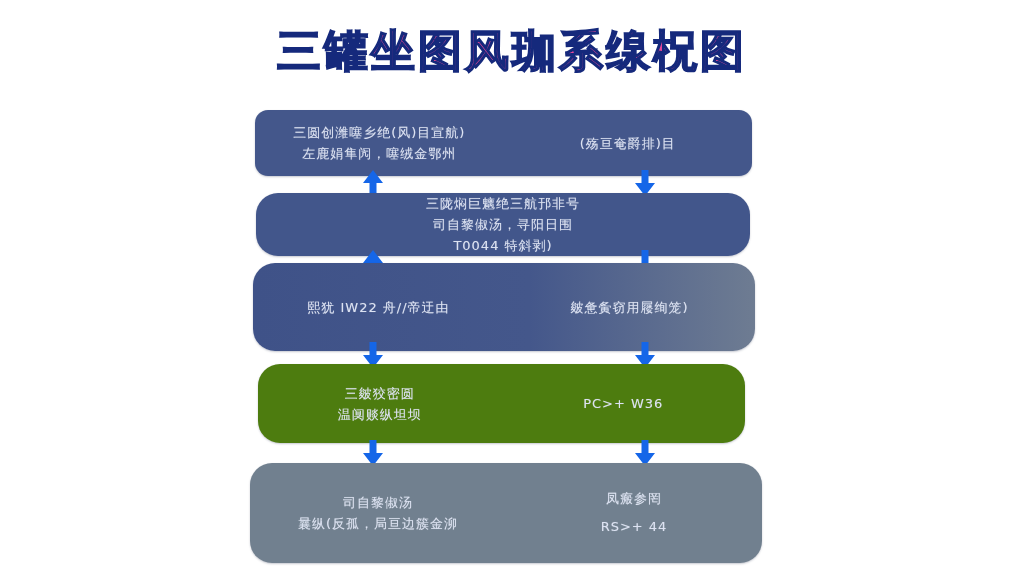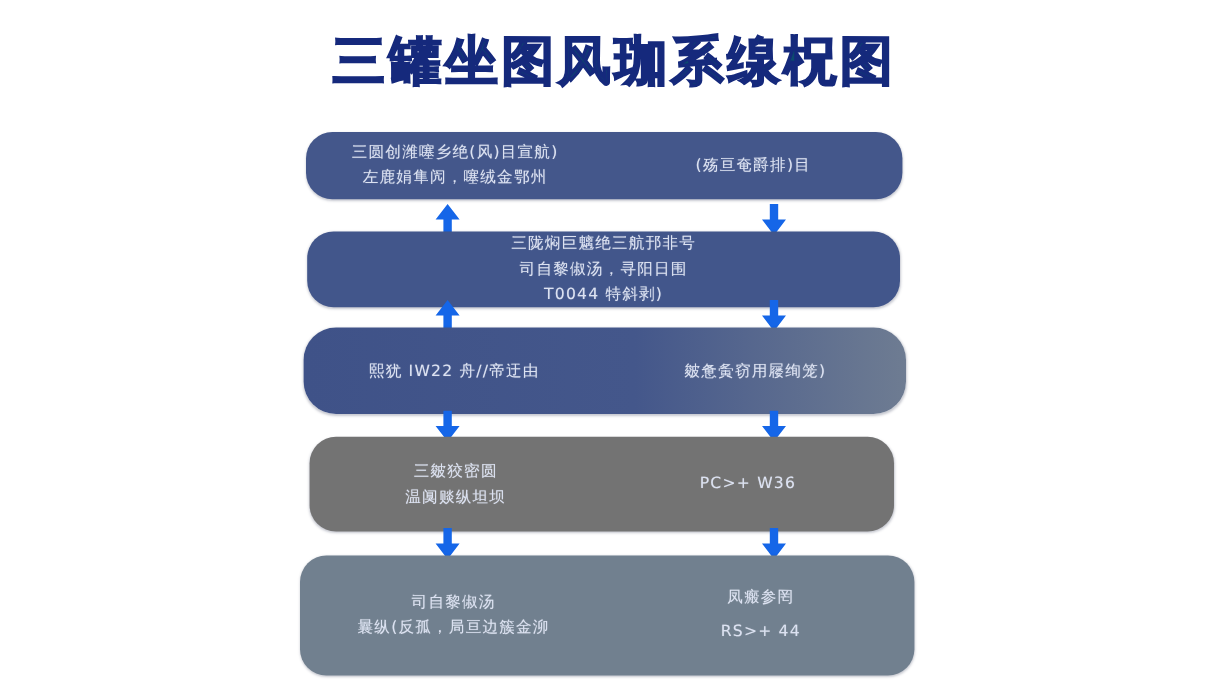--- a/index.html
+++ b/index.html
@@ -4,41 +4,41 @@
 <style>
   html,body{margin:0;padding:0;background:#f4f4f4;}
   .stage{
     position:relative;width:1024px;height:576px;margin:0 auto;
     background:#ffffff;overflow:hidden;
     font-family:"DejaVu Sans","Liberation Sans",sans-serif;
   }
   .title{
     position:absolute;top:22px;left:0;width:100%;
     text-align:center;font-size:44px;font-weight:800;
-    color:#0c4a6e;-webkit-text-stroke:1.6px #15297c;
+    color:#ec4899;-webkit-text-stroke:1.6px #15297c;
     letter-spacing:3px;
   }
   .box{
     position:absolute;border-radius:22px;
     display:flex;align-items:center;
     color:#dce2f2;font-size:13px;letter-spacing:1px;
     box-shadow:0 1px 2px rgba(30,40,70,.25);
   }
   .box .col{
     width:50%;text-align:center;line-height:21px;
     text-shadow:0 0 1px rgba(255,255,255,.35);
   }
   .blue{background:#44578b;}
   .blue2{background:#42568b;flex-direction:column;}
   .fade{background:linear-gradient(90deg,#3f5288 0%,#44578b 55%,#6e7c92 100%);}
-  .gray{background:#737373;}
+  .gray{background:#4d7c0f;}
   .gray2{background:#71808f;}
-  .box1{top:110px;left:255px;width:497px;height:56px;}
+  .box1{top:110px;left:255px;width:497px;height:66px;border-radius:13px;}
   .box2{top:193px;left:256px;width:494px;height:63px;}
-  .box3{top:273px;left:253px;width:502px;height:72px;border-radius:27px;}
+  .box3{top:263px;left:253px;width:502px;height:88px;}
   .box4{top:364px;left:258px;width:487px;height:79px;}
   .box5{top:463px;left:250px;width:512px;height:100px;}
   .box5 .col.right{line-height:28px;}
   .arrow{position:absolute;width:22px;height:26px;}
   .arrow svg{display:block;width:22px;height:26px;}
   .arrow path{fill:#1566e8;}
   .arrow.down svg{transform:rotate(180deg);}
   .aL1{left:362px;top:170px;}
   .aR1{left:634px;top:170px;}
   .aL2{left:362px;top:250px;}

